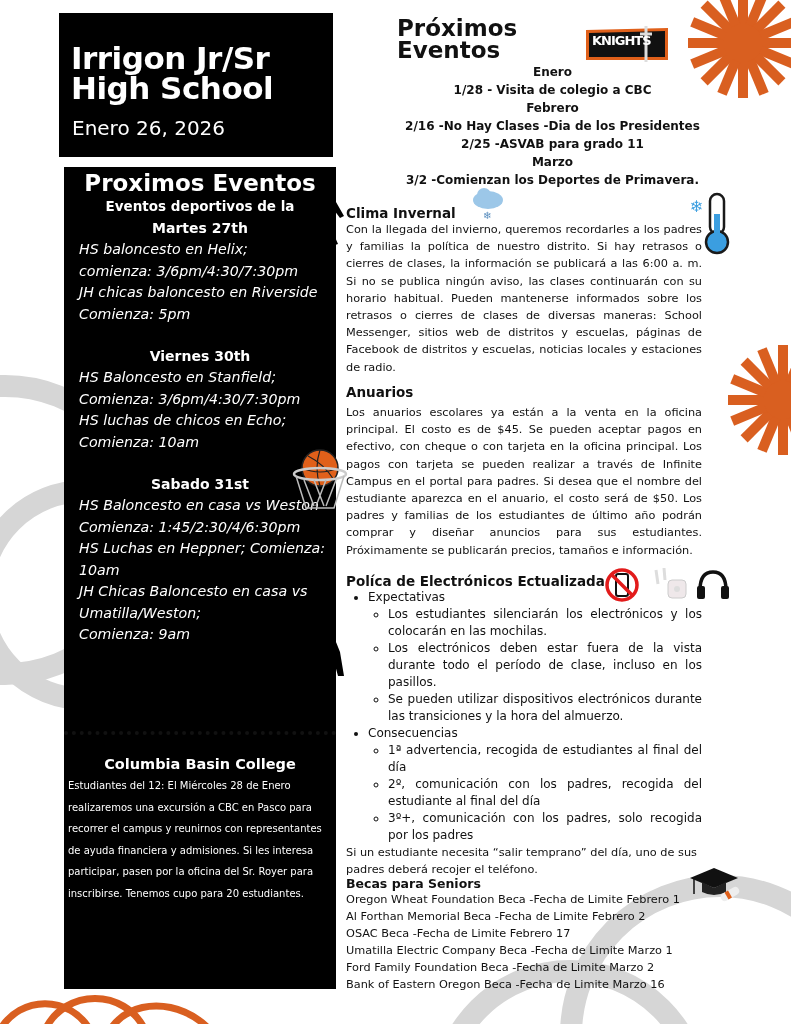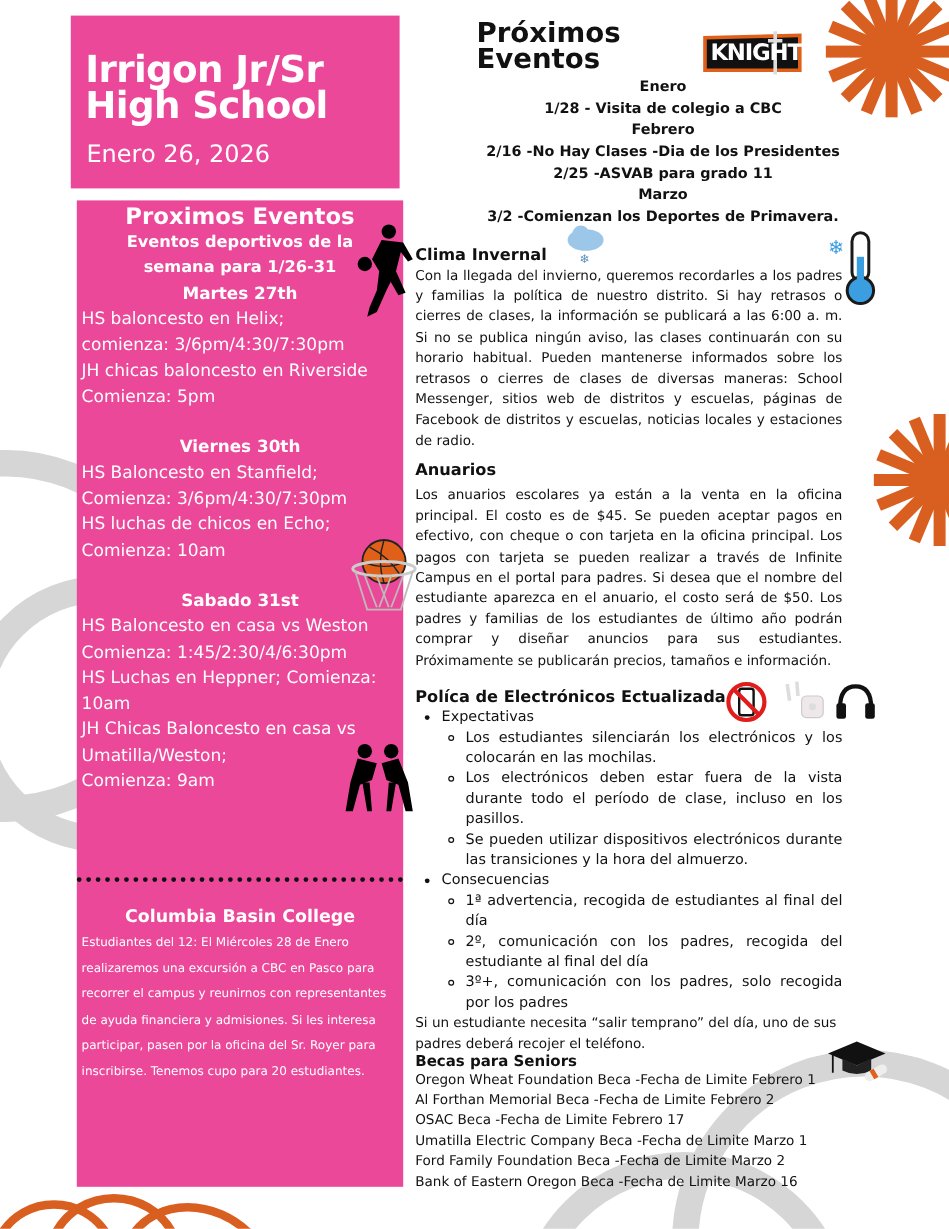--- a/index.html
+++ b/index.html
@@ -1,33 +1,33 @@
 <!DOCTYPE html>
 <html><head>
 <meta charset="utf-8">
 <style>
   html, body { margin:0; padding:0; }
   body { width:791px; height:1024px; position:relative; overflow:hidden; background:#ffffff; font-family:"DejaVu Sans", sans-serif; color:#111; }
-  .orange { background:#ec4899; }
+  .orange { background:#000000; }
   .abs { position:absolute; }
 
   
   .arc { position:absolute; border:22px solid #d6d6d6; border-radius:50%; box-sizing:border-box; }
 
   
   #header-box { left:59px; top:13px; width:274px; height:144px; }
   #school-name { position:absolute; left:12px; top:30px; color:#fff; font-family:"DejaVu Sans", sans-serif; font-weight:bold; font-size:31px; line-height:30px; letter-spacing:-0.5px; }
   #header-date { position:absolute; left:13px; top:103px; color:#fff; font-size:20px; }
 
   
   #left-col { left:64px; top:167px; width:272px; height:822px; }
-  .lc-title { text-align:center; color:#fff; font-weight:bold; font-size:19px; margin-top:3px; }
+  .lc-title { text-align:center; color:#fff; font-weight:bold; font-size:23px; margin-top:3px; }
   .lc-sub { text-align:center; color:#fff; font-weight:bold; font-size:13.5px; line-height:21px; }
   .lc-day { text-align:center; color:#fff; font-weight:bold; font-size:14px; line-height:22px; }
-  .lc-line { color:#fff; font-size:14.2px; line-height:21.5px; padding-left:4px; white-space:nowrap; }
+  .lc-line { color:#fff; font-size:14.2px; line-height:21.5px; padding-left:15px; white-space:nowrap;font-style:italic; }
   .lc-spacer { height:20px; }
   #dotted { position:absolute; left:0; right:0; top:564px; border-top:4px dotted #111; }
   #cbc { position:absolute; left:0; right:0; top:586px; }
   .cbc-text { color:#fff; font-size:10px; line-height:21.5px; padding:0 4px; }
 
   
   #proximos-title { left:397px; top:17px; font-weight:bold; font-size:23px; line-height:22px; }
   #knights-logo { left:584px; top:24px; width:86px; height:40px; }
   #events-list { left:380px; top:63px; width:345px; text-align:center; font-weight:bold; font-size:12px; line-height:18px; }
 
@@ -106,21 +106,20 @@
   <div id="school-name">
     <div>Irrigon Jr/Sr</div>
     <div>High School</div>
   </div>
   <div id="header-date">Enero 26, 2026</div>
 </div>
 
 <div id="left-col" class="abs orange">
   <div class="lc-title">Proximos Eventos</div>
   <div class="lc-sub">Eventos deportivos de la</div>
-  <div class="lc-sub">semana para 1/26-31</div>
 
   <div>
     <div class="lc-day">Martes 27th</div>
     <div class="lc-line">HS baloncesto en Helix;</div>
     <div class="lc-line">comienza: 3/6pm/4:30/7:30pm</div>
     <div class="lc-line">JH chicas baloncesto en Riverside</div>
     <div class="lc-line">Comienza: 5pm</div>
   </div>
   <div class="lc-spacer"></div>
   <div>
@@ -181,21 +180,21 @@
   <div>Eventos</div>
 </div>
 
 <div id="knights-logo" class="abs">
   <svg width="86" height="40" viewBox="0 0 86 40">
     <path d="M2 6 L84 4 L84 36 L2 36 Z" fill="#e0601a"></path>
     <path d="M5 9 L81 7 L81 33 L5 33 Z" fill="#111"></path>
     <path d="M62 2 L62 38" stroke="#ddd" stroke-width="3"></path>
     <path d="M56 10 L68 10" stroke="#ddd" stroke-width="3"></path>
   </svg>
-  <div class="abs" style="left:8px;top:9px;color:#fff;font-weight:bold;font-size:19px;letter-spacing:-1px;font-family:'DejaVu Sans',sans-serif;">KNIGHTS</div>
+  <div class="abs" style="left:8px;top:9px;color:#fff;font-weight:bold;font-size:13px;letter-spacing:-1px;font-family:'DejaVu Sans',sans-serif;">KNIGHTS</div>
 </div>
 
 <div id="events-list" class="abs">
   <div>Enero</div>
   <div>1/28 - Visita de colegio a CBC</div>
   <div>Febrero</div>
   <div>2/16 -No Hay Clases -Dia de los Presidentes</div>
   <div>2/25 -ASVAB para grado 11</div>
   <div>Marzo</div>
   <div>3/2 -Comienzan los Deportes de Primavera.</div>

